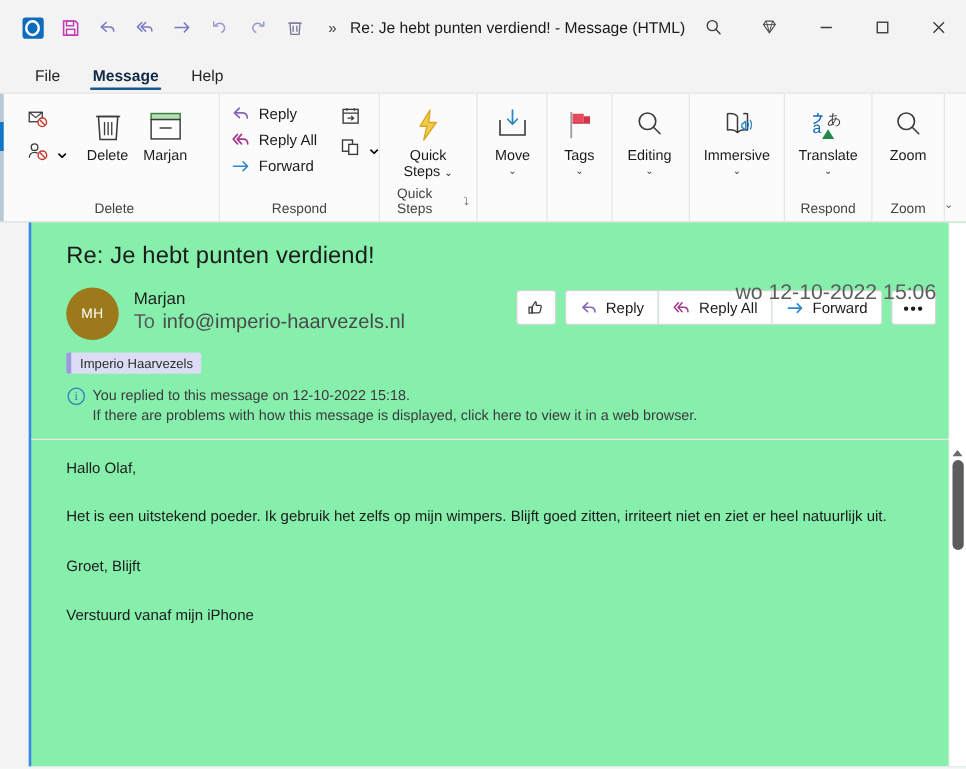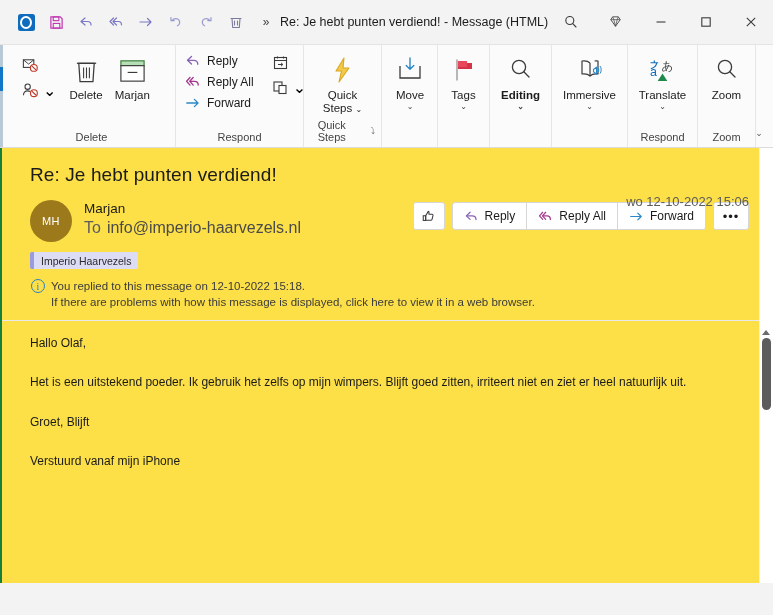--- a/index.html
+++ b/index.html
@@ -155,23 +155,24 @@
     right: 4px; bottom: 4px;
     width: 20px; height: 20px;
     display: flex; align-items: center; justify-content: center;
     color: #555; font-size: 9px;
   }
 
   
   .pane {
     position: relative;
     height: calc(615px - 44px - 30px - 106px);
-    background: #fde047;
-    border-left: 2px solid #15803d;
+    background: #86efac;
+    border-left: 2px solid #3b82f6;
     overflow: hidden;
+    margin-left: 23px;
   }
   .hdr { padding: 16px 24px 0 28px; }
   .subject {
     font-size: 19px;
     color: #1b1b1b;
     letter-spacing: .1px;
     margin-bottom: 14px;
   }
   .from-row { display: flex; align-items: flex-start; }
   .avatar {
@@ -202,21 +203,21 @@
   }
   .abtn.icon-only { width: 32px; padding: 0; }
   .grp-l { border-radius: 3px 0 0 3px; }
   .grp-r { border-radius: 0 3px 3px 0; border-left: none; }
   .grp-m { border-left: none; }
   .solo { border-radius: 3px; }
   .mlspace { margin-left: 7px; }
   .date {
     position: absolute;
     right: 24px; top: 46px;
-    font-size: 13px;
+    font-size: 17px;
     color: #5c5c5c;
   }
 
   .cat-tag {
     display: inline-flex; align-items: center;
     margin: 10px 0 0 28px;
     background: #dcdcf5;
     border-radius: 2px;
     height: 17px;
     padding-right: 7px;
@@ -366,20 +367,25 @@
           </svg>
       </div>
       <div class="win-btn close">
         <svg width="12" height="12" viewBox="0 0 12 12">
             <path d="M1.8 1.8l8.4 8.4M10.2 1.8l-8.4 8.4" stroke="currentColor" stroke-width="1.1"></path>
           </svg>
       </div>
     </div>
   </div>
 
+  <div class="tabstrip">
+    <div class="tab">File</div>
+    <div class="tab active">Message</div>
+    <div class="tab">Help</div>
+  </div>
 
   <div class="ribbon-wrap">
     <div class="accent-bar"></div>
 
     <div class="rgroup" style="padding-left:14px;width:176px;">
       <div class="rg-items">
         <div class="small-col" style="padding-top:4px;">
           <div class="small-row">
             <span>
               <svg width="19" height="19" viewBox="0 0 20 20">
@@ -533,21 +539,21 @@
               </svg>
           </span>
           <span class="lbl">Tags</span>
           <span class="chev">⌄</span>
         </div>
       </div>
       <div class="rg-label"></div>
     </div>
 
     <div class="rgroup" style="width:62px;">
-      <div class="rg-items" style="justify-content:center;font-weight:bold;">
+      <div class="rg-items" style="justify-content:flex-start;">
         <div class="rbtn">
           <span class="ico">
             <svg width="26" height="26" viewBox="0 0 26 26">
                 <circle cx="11" cy="10" r="6.6" fill="none" stroke="#3b3b3b" stroke-width="1.3"></circle>
                 <path d="M15.8 14.8L21 20" stroke="#3b3b3b" stroke-width="1.3" stroke-linecap="round"></path>
               </svg>
           </span>
           <span class="lbl">Editing</span>
           <span class="chev">⌄</span>
         </div>

